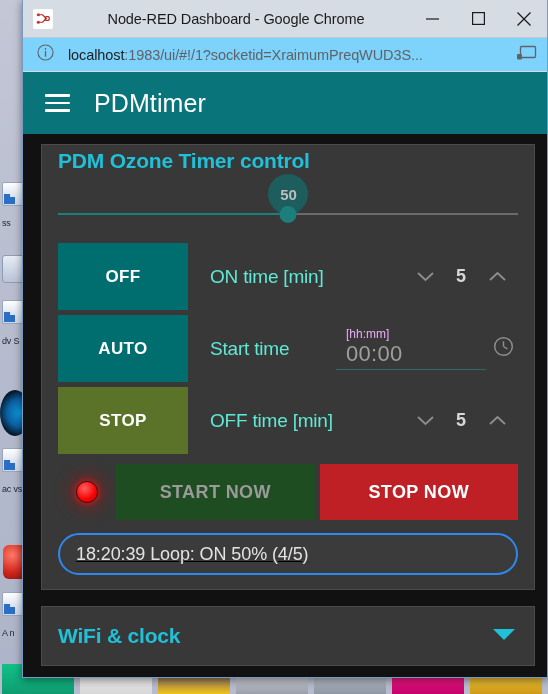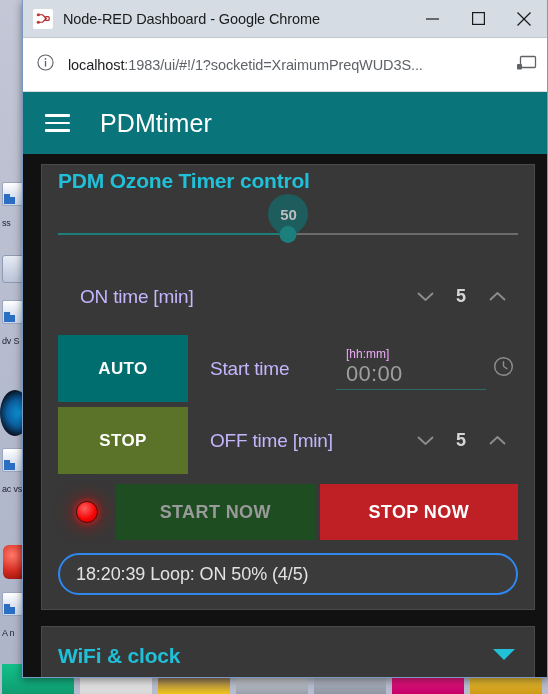--- a/index.html
+++ b/index.html
@@ -53,44 +53,45 @@
     border-bottom: 1px solid #c2c8d2;
   }
   .favicon {
     width: 20px; height: 20px; margin-left: 10px; margin-right: 10px;
     background:#fff; border-radius:2px; flex:none;
     display:flex; align-items:center; justify-content:center;
   }
   .title-text {
     font-size: 14.5px; color: #1b1b1b; flex: 1; white-space: nowrap;
     letter-spacing: -.1px;
+    text-align: center;
   }
   .win-btns { display: flex; height: 38px; flex: none; }
   .win-btn {
     width: 46px; height: 38px; display: flex; align-items: center; justify-content: center;
   }
   .win-btn svg { display:block; }
 
   .toolbar {
-    height: 54px; background: #ffffff; display: flex; align-items: center;
+    height: 34px; background: #7dd3fc; display: flex; align-items: center;
     flex: none; border-bottom: 1px solid #dadce0;
   }
   .info-icon { margin-left: 14px; margin-right: 14px; flex:none; }
   .url {
     font-size: 14.5px; color: #5f6368; flex: 1; white-space: nowrap; overflow: hidden;
     letter-spacing: -.1px;
   }
   .url b { color: #202124; font-weight: normal; }
   .cast-icon { margin-right: 10px; flex: none; }
 
   
   .page { flex: 1; background: #111111; overflow: hidden; display:flex; flex-direction:column; }
   .appbar {
     height: 62px; background: #097479; flex: none;
-    display: flex; align-items: center; padding: 0 0 0 22px; gap: 30px;
+    display: flex; align-items: center; padding: 0 0 0 22px; gap: 24px;
   }
   .hamburger { display: flex; flex-direction: column; gap: 5px; }
   .hamburger span { display:block; width: 25px; height: 2.5px; background: #fff; border-radius:1px; }
   .appbar-title { color: #fff; font-size: 25px; font-weight: 400; letter-spacing: .1px; }
 
   .board { padding: 10px 12px 0 18px; flex:1; }
 
   .card {
     background: #383838; border: 1px solid #4a4a4a;
     padding: 4px 16px 14px 16px; margin-bottom: 16px;
@@ -127,21 +128,21 @@
   
   .ctl-row { display:flex; align-items:stretch; height: 67px; margin-bottom: 5px; }
   .mode-btn {
     width: 130px; flex:none; display:flex; align-items:center; justify-content:center;
     color:#fff; font-size:17px; font-weight:bold; letter-spacing:.4px;
   }
   .mode-teal { background:#006e6e; }
   .mode-olive { background:#5a7328; }
 
   .field { flex:1; display:flex; align-items:center; padding-left: 22px; }
-  .field-label { color:#c4b5fd; font-size:19px; flex:1; letter-spacing:-.2px; }
+  .field-label { color:#5eead4; font-size:19px; flex:1; letter-spacing:-.2px; }
 
   .spinner { display:flex; align-items:center; gap: 16px; padding-right: 8px; }
   .spin-btn { width:26px; height:26px; display:flex; align-items:center; justify-content:center; }
   .spin-val { color:#d6d6d6; font-size:18px; font-weight:bold; min-width:14px; text-align:center; }
 
   .time-input {
     width: 150px; border-bottom: 1px solid #2e6a6a; padding-bottom: 2px; position:relative;
     margin-right: 6px;
   }
   .time-hint { color:#f0abfc; font-size:12px; line-height:13px; padding-left: 10px; }
@@ -161,21 +162,21 @@
   }
   .act-btn {
     flex:1; height: 56px; display:flex; align-items:center; justify-content:center;
     font-size:18px; font-weight:bold; letter-spacing:.4px;
   }
   .act-start { background:#1d4d20; color:#9a9a9a; margin-right: 5px; }
   .act-stop { background:#bf2026; color:#ffffff; }
 
   .status-box {
     margin-top: 11px; height: 42px; border: 2px solid #2f87f0; border-radius: 22px;
-    background: #3b3b3b; display:flex; align-items:center; padding-left: 16px;
+    background: #3b3b3b; display:flex; align-items:center; padding-left: 16px; text-decoration: underline;
   }
   .status-text { color:#e2e2e2; font-size:18px; letter-spacing:-.1px; }
 
   .card-collapsed {
     background:#383838; border:1px solid #4a4a4a; height: 60px;
     display:flex; align-items:center; padding: 0 18px 0 16px;
   }
   .card-collapsed .card-title { margin-bottom:0; flex:1; }
   .chev-teal { flex:none; }
 </style>
@@ -294,20 +295,23 @@
             <div class="slider-track"></div>
             <div class="slider-fill" style="width:50%;"></div>
             <div class="slider-bubble" style="left:50%;">
               <span>50</span>
             </div>
             <div class="slider-thumb" style="left:50%;"></div>
           </div>
         </div>
 
         <div class="ctl-row">
+          <div class="mode-btn mode-teal">
+            <span>OFF</span>
+          </div>
           <div class="field">
             <div class="field-label">ON time [min]</div>
             <div class="spinner">
               <div class="spin-btn">
                 <svg width="19" height="13" viewBox="0 0 19 13">
                     <polyline points="2,3 9.5,10 17,3" fill="none" stroke="#8e8e8e" stroke-width="1.8"></polyline>
                   </svg>
               </div>
               <div class="spin-val">5</div>
               <div class="spin-btn">

